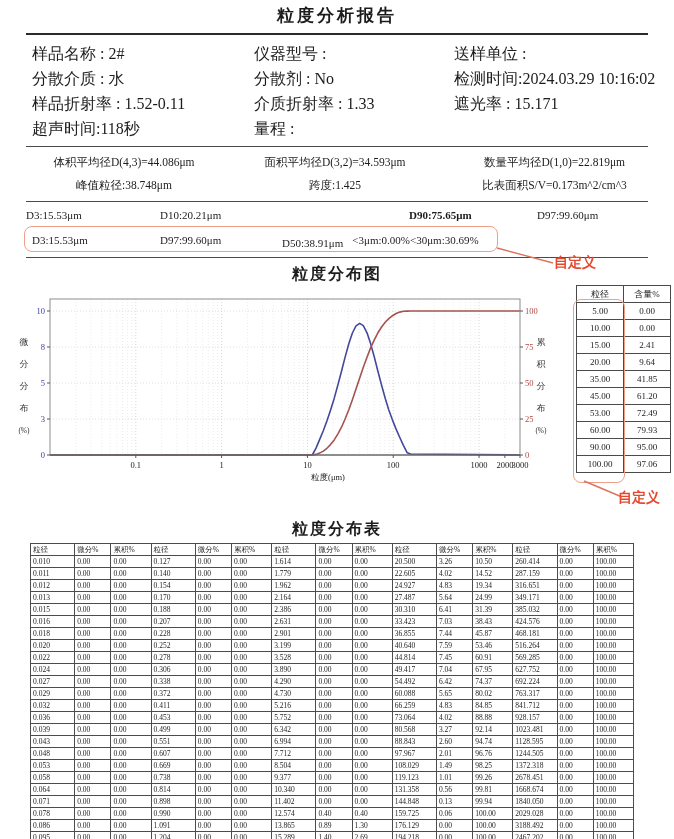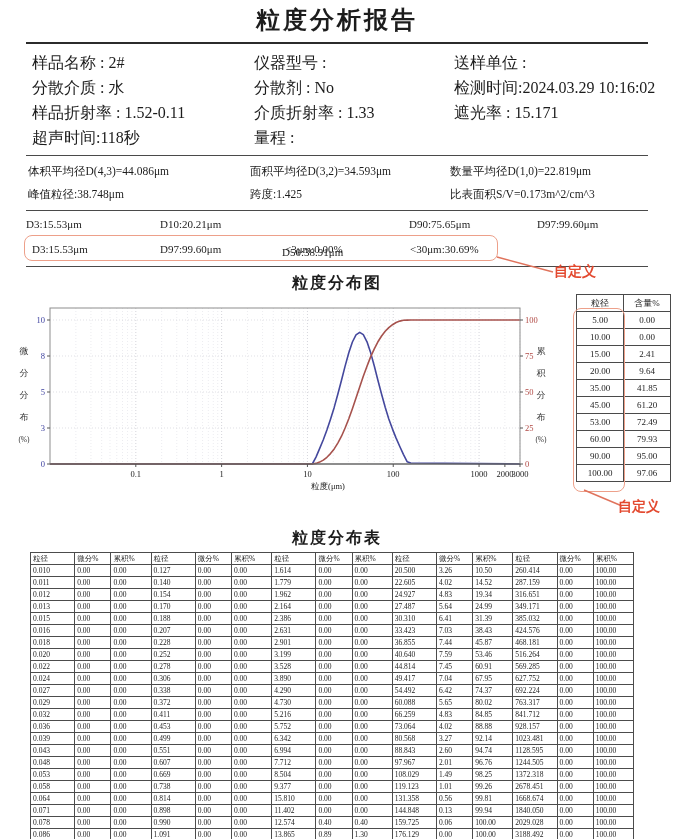--- a/index.html
+++ b/index.html
@@ -1,31 +1,31 @@
 <!DOCTYPE html>
 <html><head>
 <meta charset="utf-8">
 <style>
   html,body{margin:0;padding:0;background:#fff;}
   body{width:674px;height:839px;overflow:hidden;position:relative;
        font-family:"Liberation Serif","DejaVu Serif",serif;color:#1c1c1c;}
   .page{width:674px;}
-  h1.title{margin:4px 0 6px 0;text-align:center;font-size:24px;letter-spacing:3px;font-weight:bold;}
+  h1.title{margin:4px 0 6px 0;text-align:center;font-size:17px;letter-spacing:3px;font-weight:bold;}
   hr{border:none;border-top:1px solid #4a4a4a;margin:0 26px;}
   hr.thick{border-top:2px solid #2b2b2b;}
   .info-grid{display:grid;grid-template-columns:222px 200px 1fr;padding:6px 0 5px 32px;font-size:16px;}
   .info-grid span{line-height:25px;white-space:nowrap;}
-  .avg-grid{display:grid;grid-template-columns:222px 200px 1fr;padding:4px 0 4px 28px;font-size:11.5px;}
+  .avg-grid{display:grid;grid-template-columns:222px 200px 1fr;padding:4px 0 4px 13px;font-size:11.5px;text-align:center;}
   .avg-grid span{line-height:23px;white-space:nowrap;}
   .dsec{position:relative;margin:0 26px;padding-top:4px;font-size:11px;}
   .drow1{display:flex;height:18px;line-height:18px;}
   .drow1 span{display:inline-block;}
-  .d1{width:134px;}.d2{width:122px;}.d3{width:127px;margin-top:28px;}.d4{width:128px;}.d5{flex:1;}
+  .d1{width:134px;}.d2{width:122px;}.d3{width:127px;margin-top:28px;}.d4{width:128px;font-weight:bold;}.d5{flex:1;}
   .drow2{display:flex;height:22px;line-height:22px;margin-top:5px;padding-left:6px;}
-  .c1{width:128px;}.c2{width:125px;}.c3{width:125px;}.c4{flex:1;}
+  .c1{width:128px;}.c2{width:125px;}.c3{width:125px;text-align:right;}.c4{flex:1;}
   .custom-box{position:absolute;left:-2px;top:24px;width:472px;height:24px;
               border:1.4px solid #eda08a;border-radius:8px;}
   .conn1{position:absolute;left:470px;top:44px;}
   .custom-label1{position:absolute;left:528px;top:52px;color:#e3492f;font-weight:bold;font-size:14px;}
   .dsec hr.inner{margin:6px 0 0 0;}
   .sec-title{text-align:center;font-size:16px;font-weight:bold;letter-spacing:2px;margin:6px 0 0 0;}
   .chart-section{position:relative;height:226px;margin-top:2px;}
   .chart-svg{position:absolute;left:8px;top:0;}
   .side-panel{position:absolute;left:576px;top:-2px;width:98px;}
   table.side{border-collapse:collapse;font-size:9px;}
@@ -632,21 +632,21 @@
             <td>0.00</td>
             <td>100.00</td>
           </tr>
           <tr>
             <td>0.064</td>
             <td>0.00</td>
             <td>0.00</td>
             <td>0.814</td>
             <td>0.00</td>
             <td>0.00</td>
-            <td>15.810</td>
+            <td>10.340</td>
             <td>0.00</td>
             <td>0.00</td>
             <td>131.358</td>
             <td>0.56</td>
             <td>99.81</td>
             <td>1668.674</td>
             <td>0.00</td>
             <td>100.00</td>
           </tr>
           <tr>

